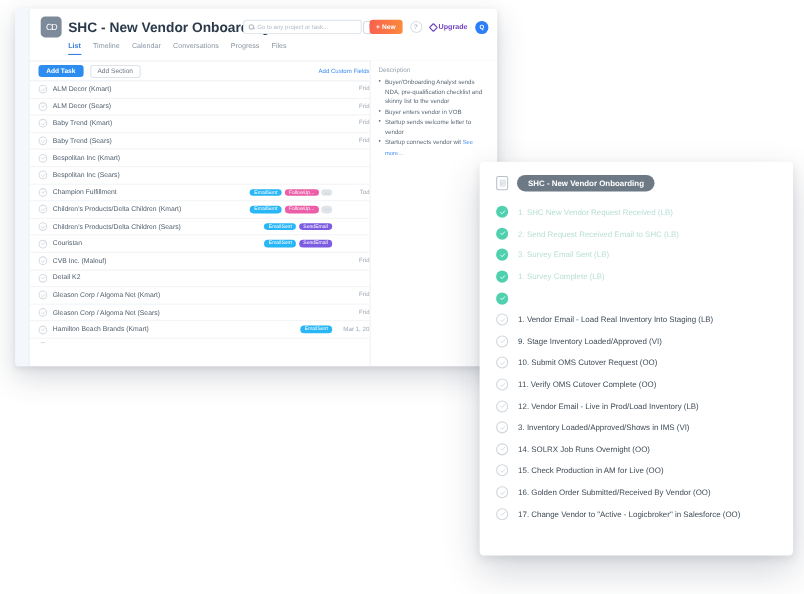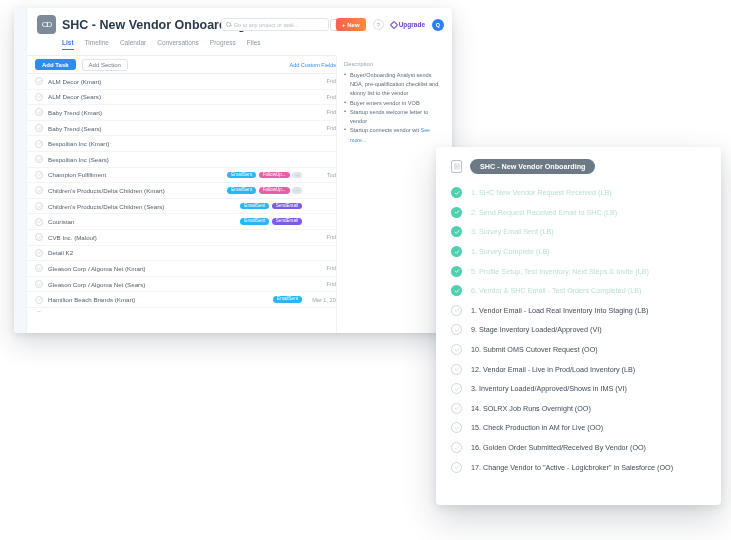--- a/index.html
+++ b/index.html
@@ -635,29 +635,20 @@
             </svg>
           </div>
           <div class="cc-label">1.  Survey Complete (LB)</div>
         </div>
         <div class="cc-row done">
           <div class="cc-check done">
             <svg viewBox="0 0 8 8">
               <path d="M1.6 4.2 3.2 5.8 6.4 2.3" fill="none" stroke="#fff" stroke-width="1.1" stroke-linecap="round" stroke-linejoin="round"></path>
             </svg>
           </div>
-          <div class="cc-label">5. Profile Setup, Test Inventory, Next Steps &amp; Invite (LB)</div>
-        </div>
-        <div class="cc-row done">
-          <div class="cc-check done">
-            <svg viewBox="0 0 8 8">
-              <path d="M1.6 4.2 3.2 5.8 6.4 2.3" fill="none" stroke="#fff" stroke-width="1.1" stroke-linecap="round" stroke-linejoin="round"></path>
-            </svg>
-          </div>
-          <div class="cc-label">6. Vendor &amp; SHC Email - Test Orders Completed (LB)</div>
         </div>
         <div class="cc-row">
           <div class="cc-check todo">
             <svg viewBox="0 0 8 8">
               <path d="M1.6 4.2 3.2 5.8 6.4 2.3" fill="none" stroke="#ccd4db" stroke-width="1" stroke-linecap="round" stroke-linejoin="round"></path>
             </svg>
           </div>
           <div class="cc-label">1. Vendor Email - Load Real Inventory Into Staging (LB)</div>
         </div>
         <div class="cc-row">
@@ -668,20 +659,28 @@
           </div>
           <div class="cc-label">9. Stage Inventory Loaded/Approved (VI)</div>
         </div>
         <div class="cc-row">
           <div class="cc-check todo">
             <svg viewBox="0 0 8 8">
               <path d="M1.6 4.2 3.2 5.8 6.4 2.3" fill="none" stroke="#ccd4db" stroke-width="1" stroke-linecap="round" stroke-linejoin="round"></path>
             </svg>
           </div>
           <div class="cc-label">10. Submit OMS Cutover Request (OO)</div>
+        </div>
+        <div class="cc-row">
+          <div class="cc-check todo">
+            <svg viewBox="0 0 8 8">
+              <path d="M1.6 4.2 3.2 5.8 6.4 2.3" fill="none" stroke="#ccd4db" stroke-width="1" stroke-linecap="round" stroke-linejoin="round"></path>
+            </svg>
+          </div>
+          <div class="cc-label">11. Verify OMS Cutover Complete (OO)</div>
         </div>
         <div class="cc-row">
           <div class="cc-check todo">
             <svg viewBox="0 0 8 8">
               <path d="M1.6 4.2 3.2 5.8 6.4 2.3" fill="none" stroke="#ccd4db" stroke-width="1" stroke-linecap="round" stroke-linejoin="round"></path>
             </svg>
           </div>
           <div class="cc-label">12. Vendor Email - Live in Prod/Load Inventory (LB)</div>
         </div>
         <div class="cc-row">

